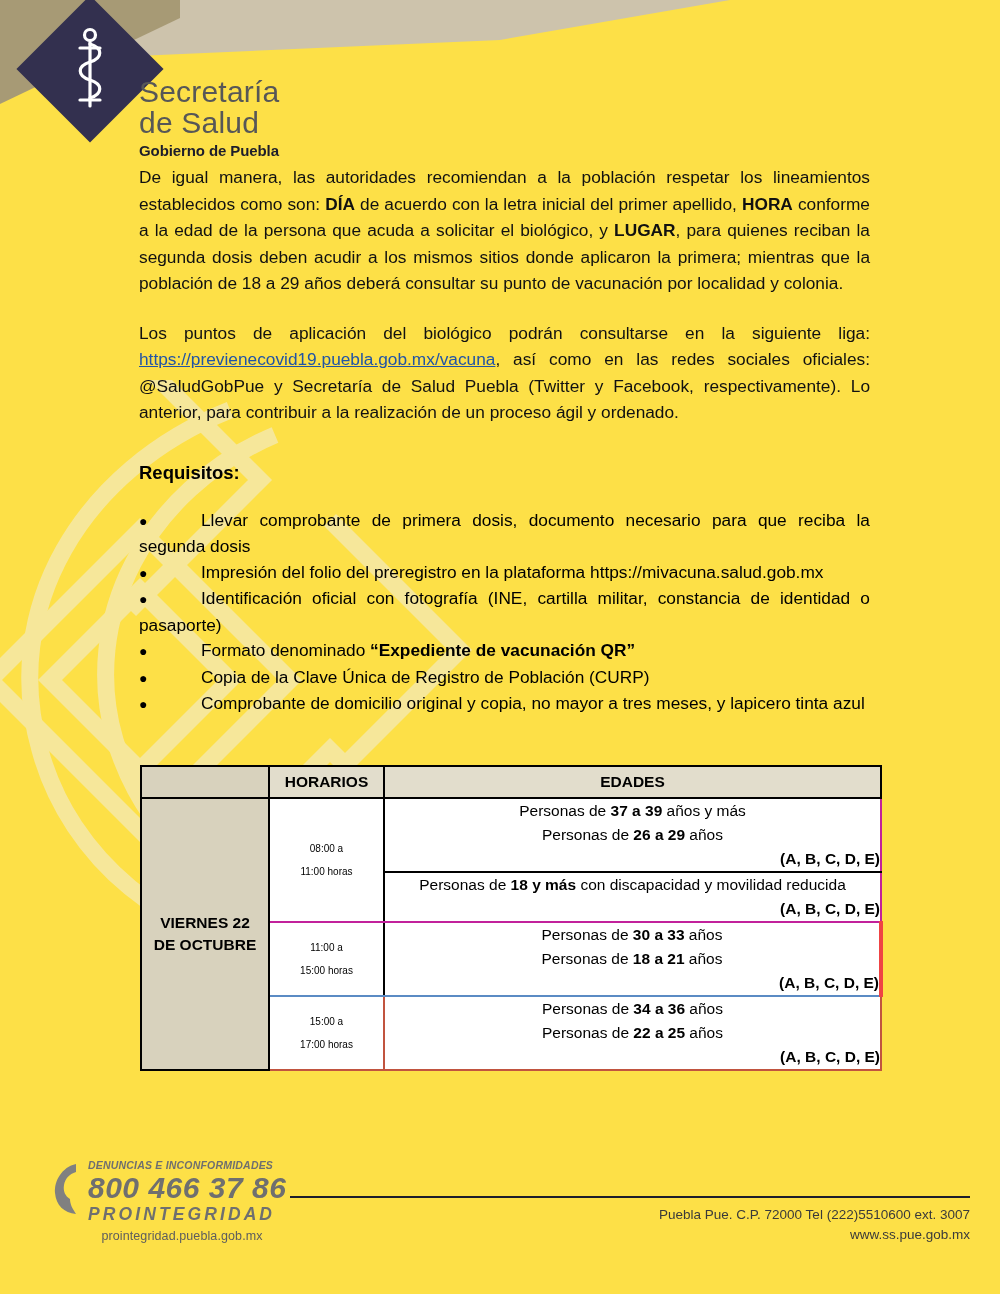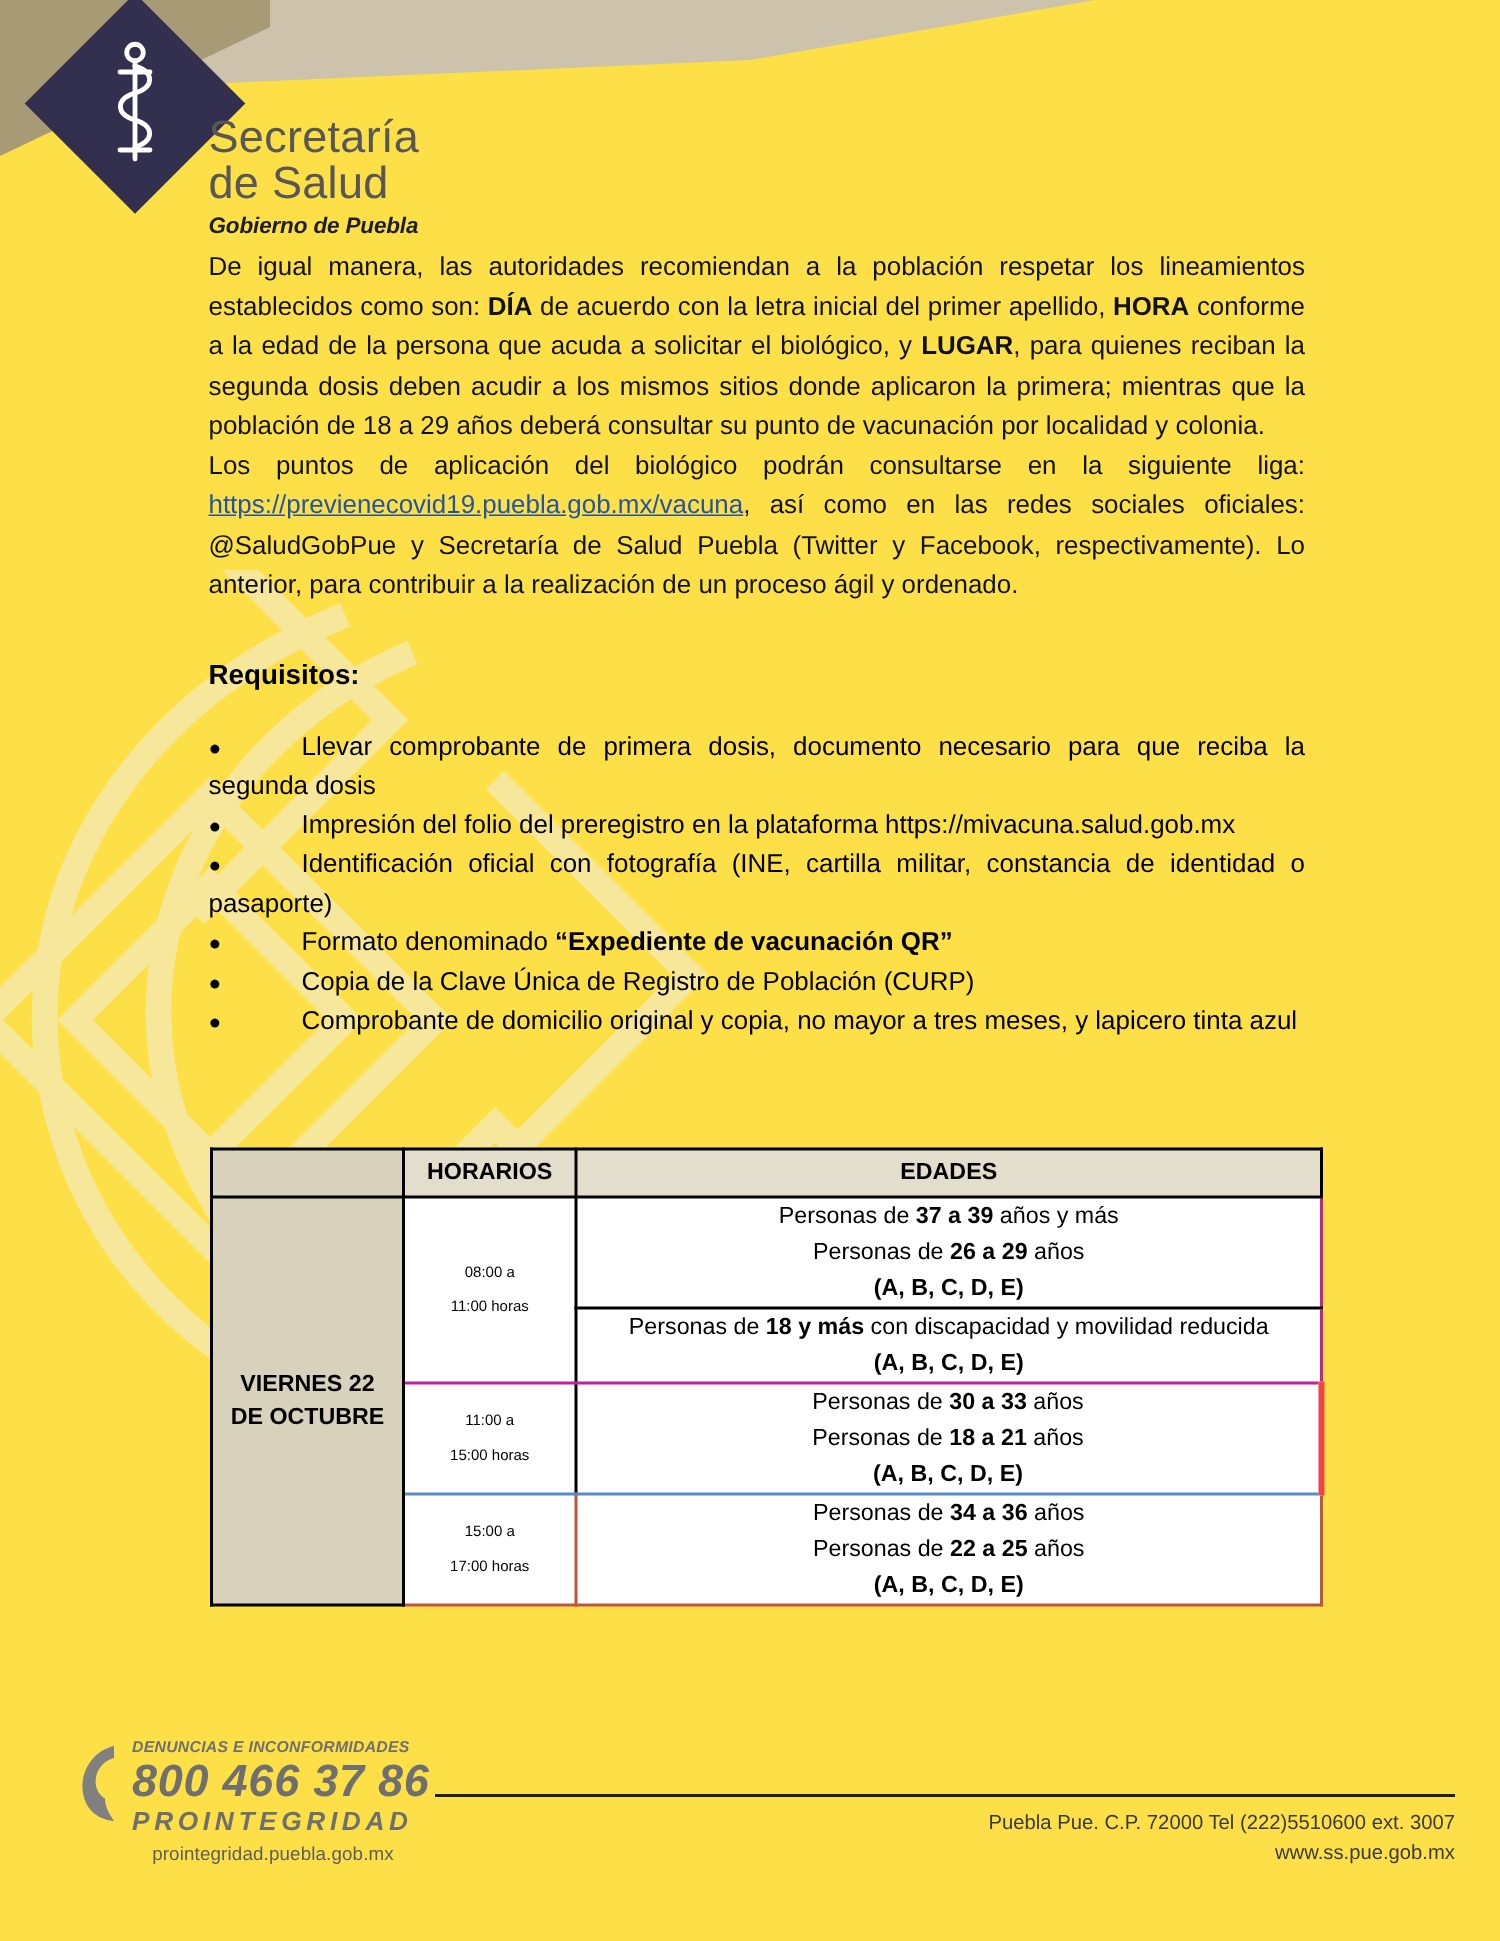--- a/index.html
+++ b/index.html
@@ -85,40 +85,39 @@
     color: #575757;
     font-weight: 400;
     letter-spacing: 0.2px;
   }
   .ms-sub {
     margin-top: 4px;
     font-size: 15px;
     font-weight: bold;
     color: #1d1d2b;
     letter-spacing: -0.1px;
-    font-style: italic;
   }
 
   
   .content {
     position: absolute;
     left: 139px;
     top: 164px;
     width: 731px;
     z-index: 6;
   }
   p.body {
     margin: 0;
     font-size: 17.3px;
     line-height: 26.5px;
     text-align: justify;
     color: #111111;
   }
-  p.body + p.body { }
-  .bold { font-weight: bold; }
+  p.body + p.body { margin-top: 23px; }
+  .bold { font-weight: bold; text-align: right; }
   a.link {
     color: #2154a6;
     text-decoration: underline;
   }
 
   h2.req-title {
     margin: 36px 0 0 0;
     font-size: 18.5px;
     font-weight: bold;
     color: #000;

